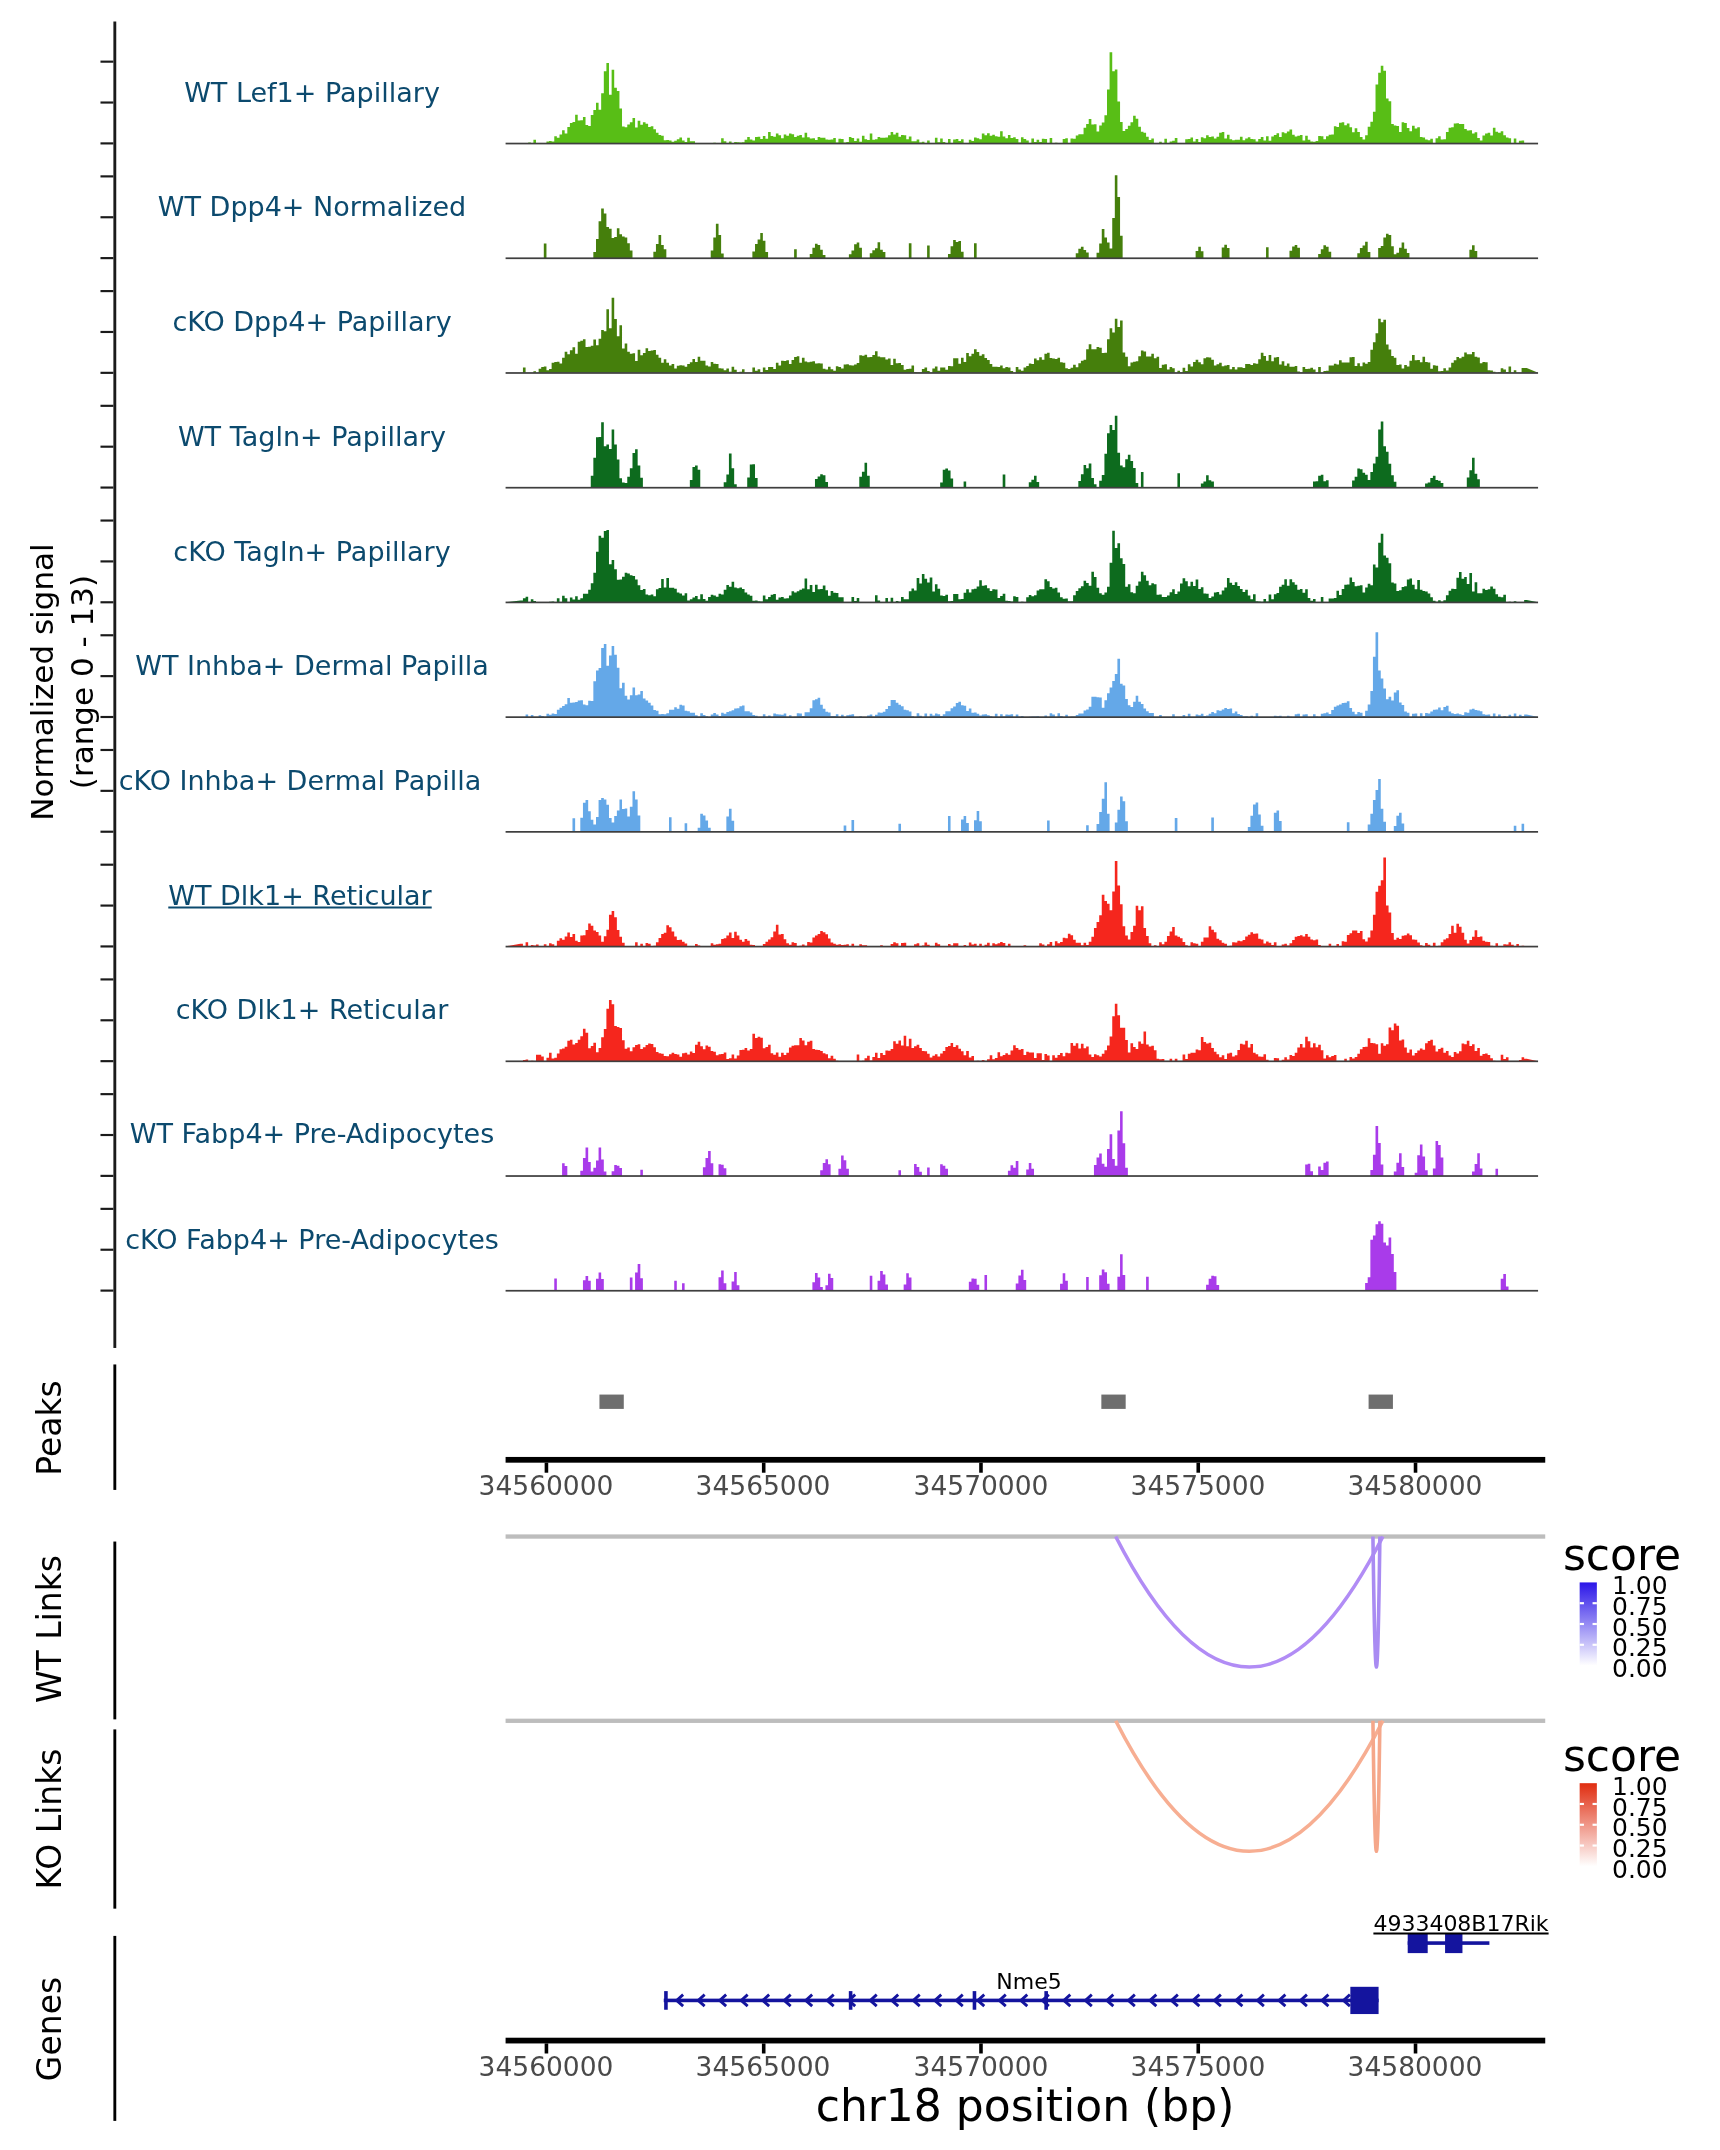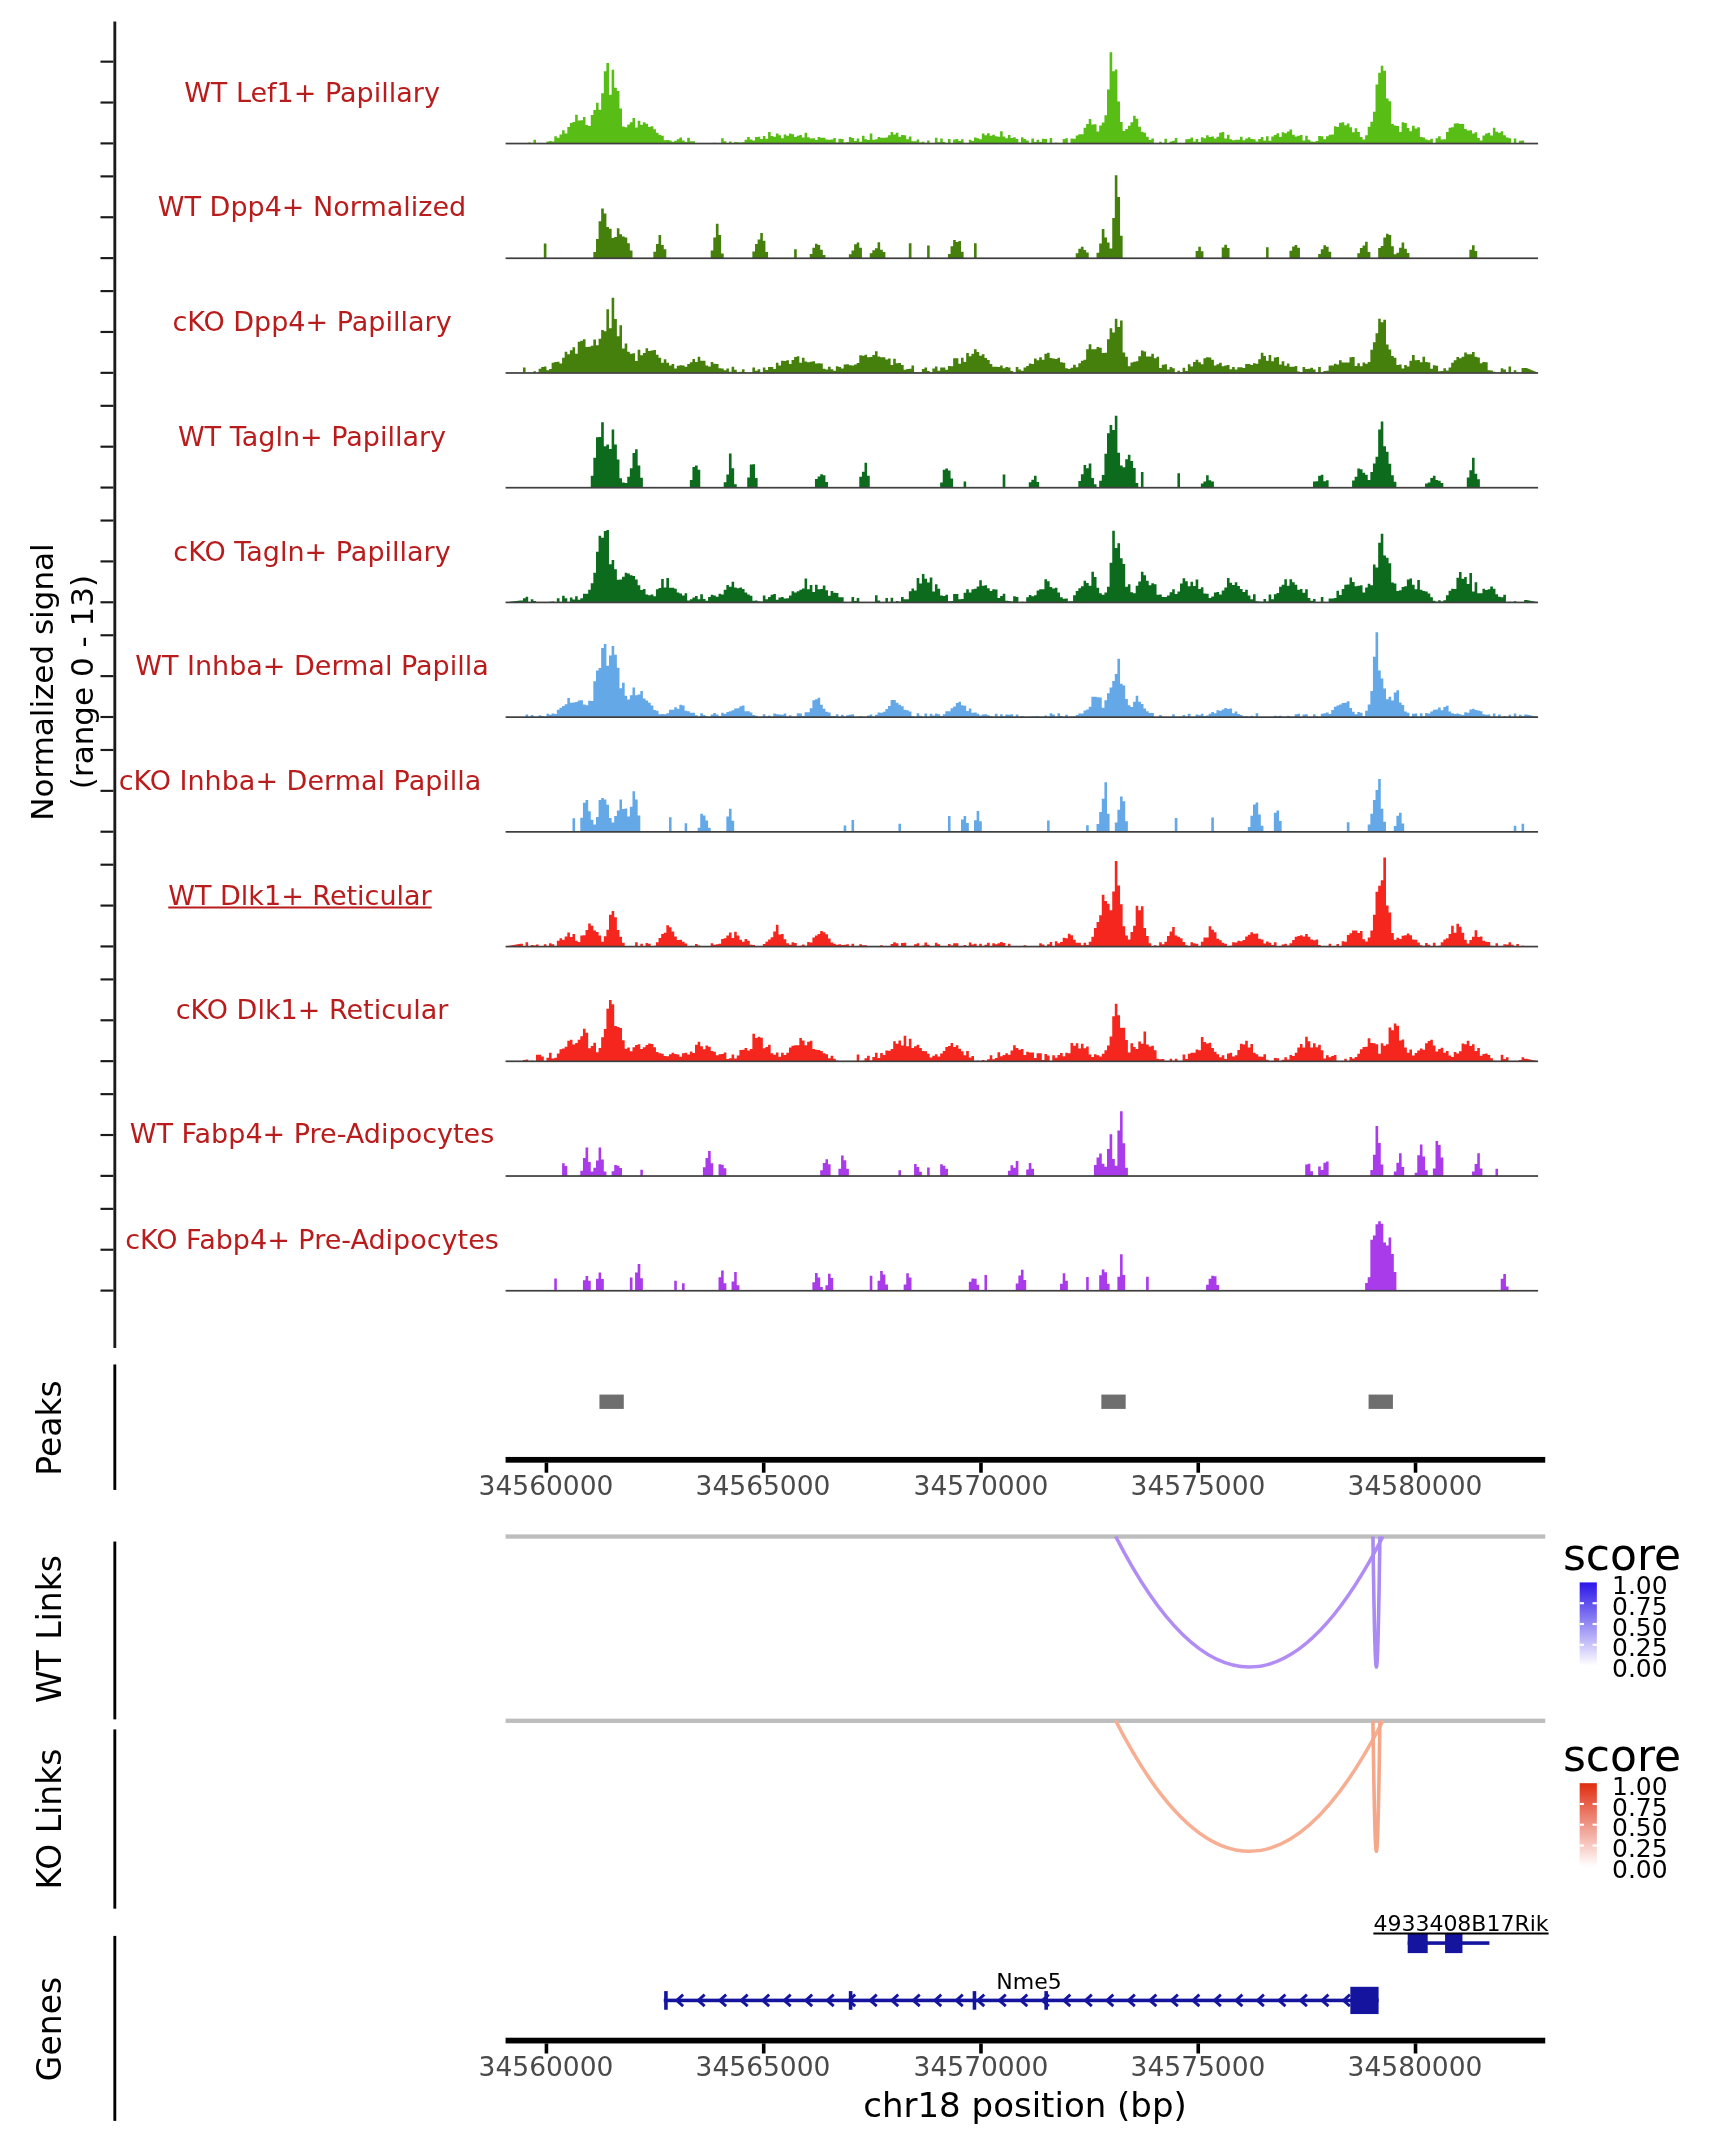--- a/index.html
+++ b/index.html
@@ -1,25 +1,25 @@
 <!DOCTYPE html>
 <html style="font-size:11.5px"><head>
 <meta charset="utf-8">
 <style>
   html,body{margin:0;padding:0;background:#ffffff;}
   body{width:1721px;height:2151px;position:relative;font-family:"DejaVu Sans",sans-serif;}
   #stage{position:absolute;left:0;top:0;width:1721px;height:2151px;}
   svg{position:absolute;left:0;top:0;}
   .lbl{position:absolute;transform:translate(-50%,-50%);white-space:nowrap;color:#1a1a1a;}
   .lbl.rot{transform:translate(-50%,-50%) rotate(-90deg);}
-  .track-label{font-size:27px;color:#b91c1c;text-align:center;}
+  .track-label{font-size:27px;color:#0c4a6e;text-align:center;}
   .tick-label{font-size:26.5px;color:#4a4a4a;}
   .section-label{font-size:33px;color:#000;}
   .yaxis-label{font-size:31px;color:#000;}
-  .xaxis-title{font-size:34px;color:#000;}
+  .xaxis-title{font-size:44px;color:#000;}
   .legend-title{font-size:44px;color:#000;}
   .legend-tick{font-size:25px;color:#000;position:absolute;transform:translateY(-50%);}
   .gene-label{font-size:22px;color:#000;}
 </style>
 </head>
 <body>
 
 <div id="stage">
   <svg id="gfx" width="1721" height="2151" viewBox="0 0 2400 3000">
       <rect x="158" y="30" width="4" height="1850" fill="#1a1a1a"></rect>

